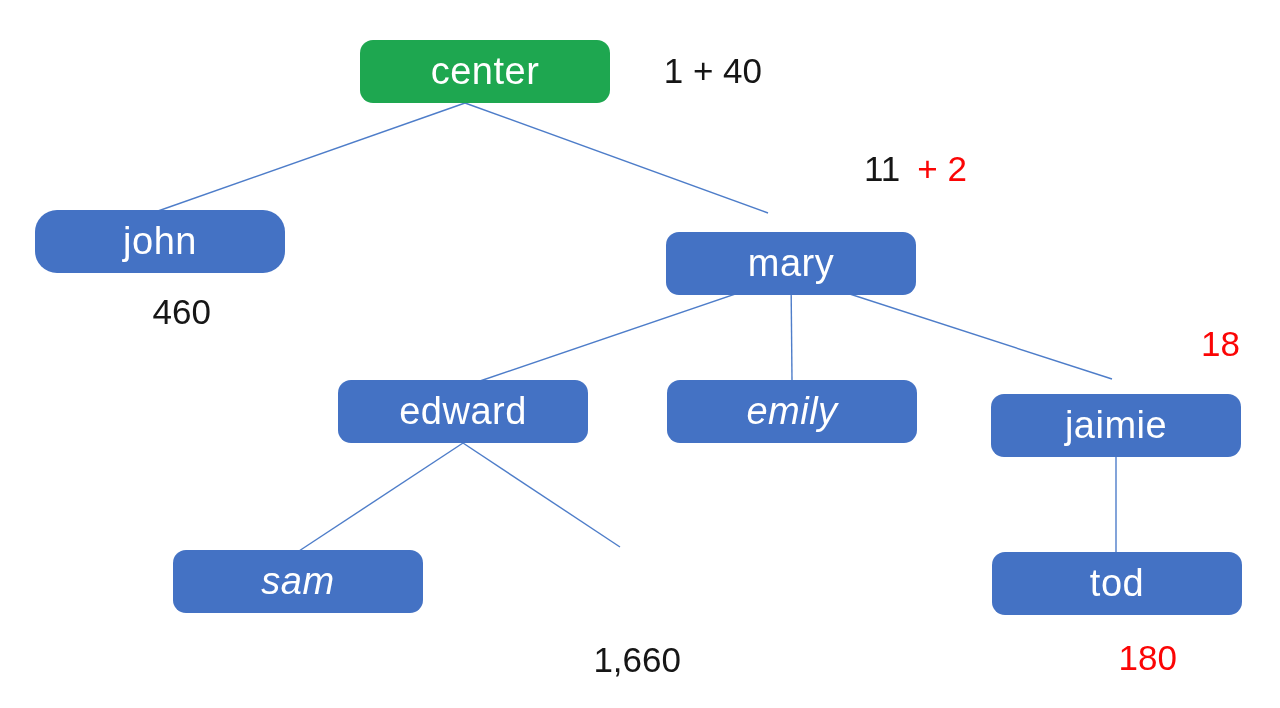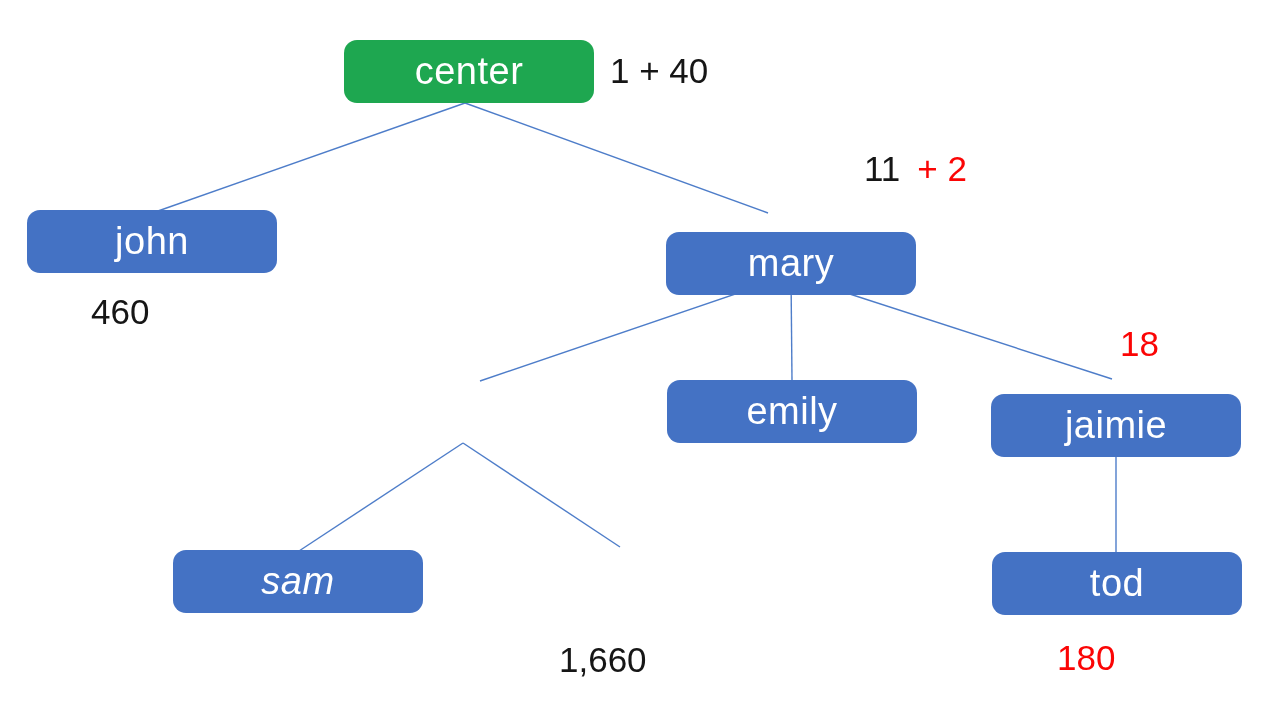--- a/index.html
+++ b/index.html
@@ -35,37 +35,37 @@
     color: #ffffff;
     font-size: 38px;
     display: flex;
     align-items: center;
     justify-content: center;
     letter-spacing: 0.5px;
     user-select: none;
   }
   .node.green { background: var(--node-green, #1ea750); }
 
-  .pos-center { left: 344px; top: 40px; }
-  .pos-john   { left: 27px;  top: 210px; }
+  .pos-center { left: 360px; top: 40px; }
+  .pos-john   { left: 35px;  top: 210px; border-radius: 22px; }
   .pos-mary   { left: 666px; top: 212px; margin-top: 20px; }
   .pos-edward { left: 338px; top: 380px; }
-  .pos-emily  { left: 667px; top: 380px; }
+  .pos-emily  { left: 667px; top: 380px; font-style: italic; }
   .pos-jaimie { left: 991px; top: 378px; margin-top: 16px; }
   .pos-sam    { left: 173px; top: 550px; font-style: italic; }
   .pos-young  { left: 498px; top: 546px; }
   .pos-tod    { left: 992px; top: 552px; }
 
   .ann {
     position: absolute;
     color: var(--text-ink, #161616);
     font-size: 35px;
     line-height: 1;
     white-space: nowrap;
-    text-align: left;
+    text-align: right;
   }
   .ann.red { color: var(--accent-red, #fb0505); }
   .ann .delta {
     color: var(--accent-red, #fb0505);
     margin-left: 17px;
   }
   .pos-a-center { left: 610px;  top: 53px;  width: 152px; }
   .pos-a-mary   { left: 820px;  top: 151px; margin-left: 44px; }
   .pos-a-john   { left: 91px;   top: 294px; width: 120px; }
   .pos-a-edward { left: 214px;  top: 392px; width: 120px; }
@@ -85,20 +85,21 @@
     <line x1="791" y1="275" x2="792" y2="381"></line>
     <line x1="791" y1="275" x2="1112" y2="379"></line>
     <line x1="463" y1="443" x2="299" y2="551"></line>
     <line x1="463" y1="443" x2="620" y2="547"></line>
     <line x1="1116" y1="441" x2="1116" y2="553"></line>
   </svg>
 
   <div class="node green pos-center">center</div>
   <div class="node pos-john">john</div>
   <div class="node pos-mary">mary</div>
+  <div class="node pos-edward">edward</div>
   <div class="node pos-emily">emily</div>
   <div class="node pos-jaimie">jaimie</div>
   <div class="node pos-sam">sam</div>
   <div class="node pos-tod">tod</div>
 
   <div class="ann pos-a-center">1 + 40</div>
 
   <div class="ann pos-a-mary"><span>11</span><span class="delta">+ 2</span></div>
 
   <div class="ann pos-a-john">460</div>

